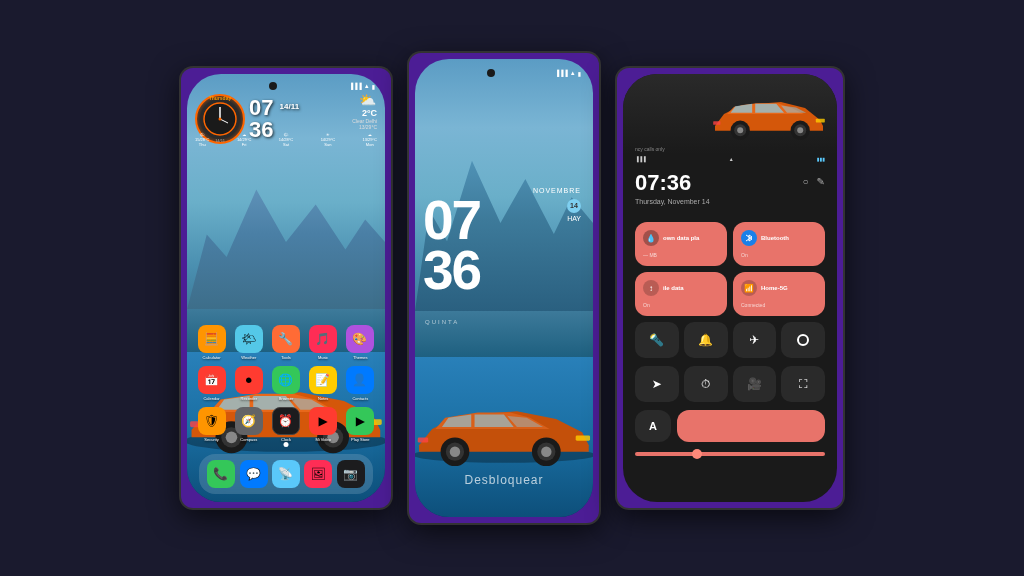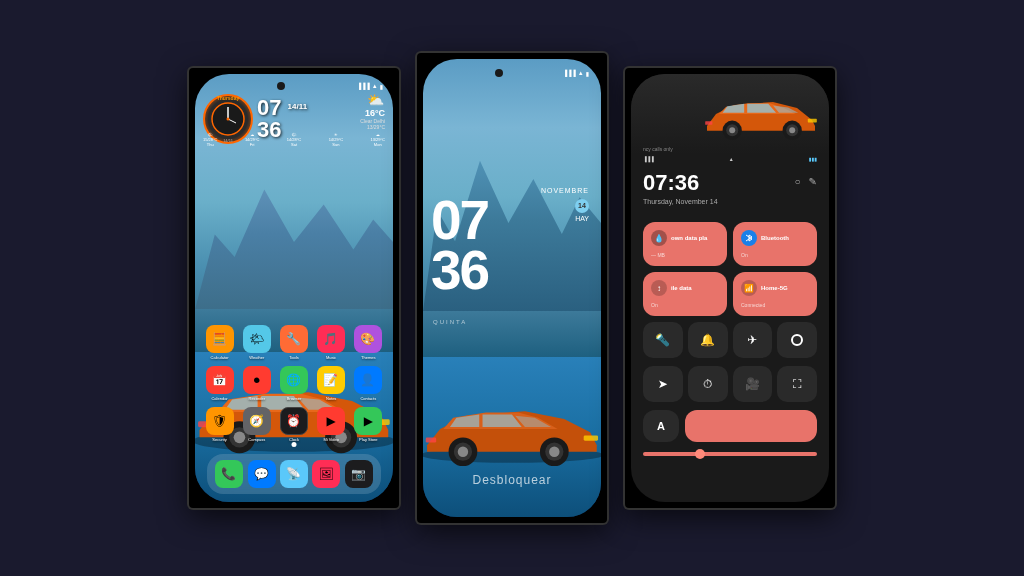--- a/index.html
+++ b/index.html
@@ -11,38 +11,38 @@
       align-items: center;
       justify-content: center;
       gap: 18px;
       font-family: 'Arial', sans-serif;
       overflow: hidden;
     }
 
     
     .phone {
       position: relative;
-      border-radius: 4px;
-      background: #000000;
+      border-radius: 12px;
+      background: #4c1d95;
       box-shadow: 0 0 0 2px #333, 0 8px 30px rgba(0,0,0,0.7);
       overflow: hidden;
     }
 
     .phone-1 {
       width: 210px;
       height: 440px;
     }
 
     .phone-2 {
       width: 190px;
       height: 470px;
     }
 
     .phone-3 {
-      width: 210px;
+      width: 226px;
       height: 440px;
     }
 
     .phone-screen {
       position: absolute;
       inset: 6px;
       border-radius: 34px;
       overflow: hidden;
     }
 
@@ -606,21 +606,21 @@
             <span style="vertical-align:super;font-size:8px;">14/11</span>
           </span>
           <br>
           <span>36</span>
         </div>
       </div>
     </div>
 
     <div class="weather-widget">
       <div style="font-size:14px;">⛅</div>
-      <div class="temp">16°C</div>
+      <div class="temp">2°C</div>
       <div class="desc">Clear Delhi</div>
       <div style="font-size:5px;color:#ddd;">13/29°C</div>
     </div>
 
     <div class="forecast-strip">
       <div class="forecast-day">
         <div>🌤</div>
         <div>15/28°C</div>
         <div>Thu</div>
       </div>

